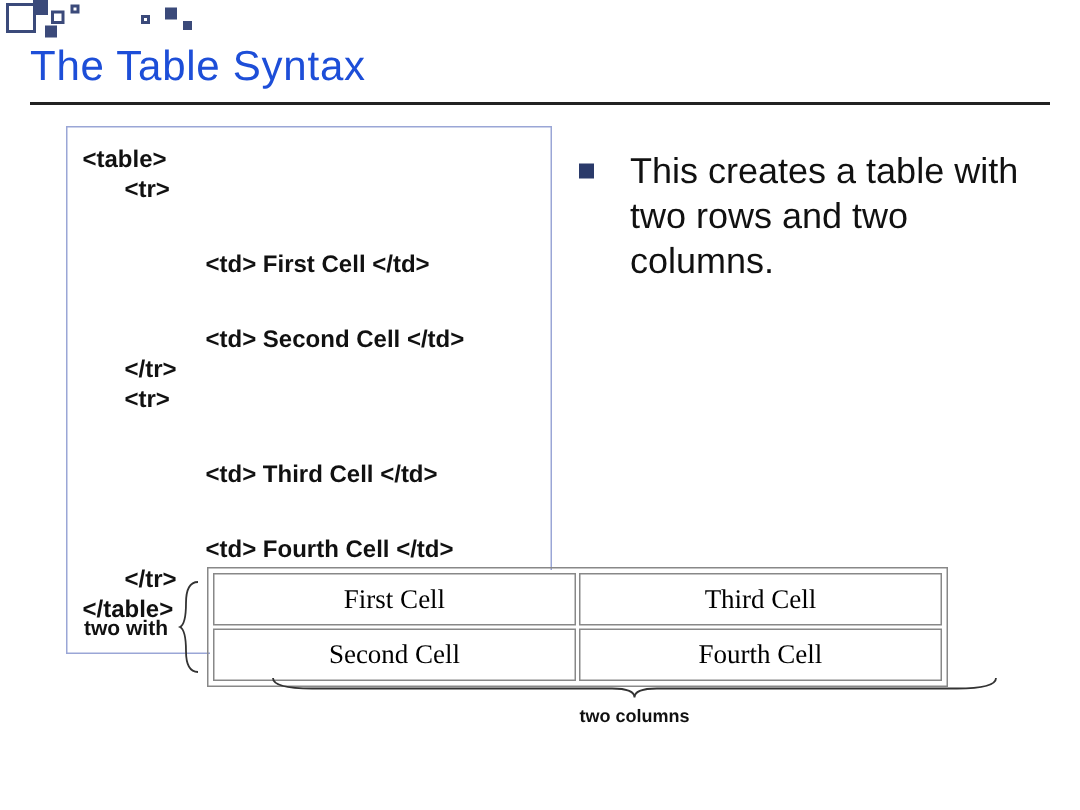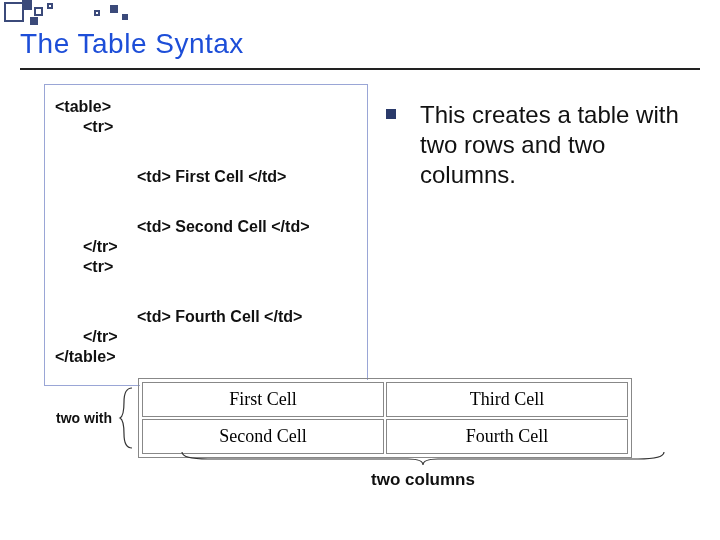--- a/index.html
+++ b/index.html
@@ -117,21 +117,21 @@
   }
   .brace-h-wrap {
     position: absolute;
     left: 178px;
     top: 450px;
     width: 490px;
     text-align: center;
   }
   .cols-label {
     font-family: Arial, Helvetica, sans-serif;
-    font-size: 17px;
+    font-size: 12px;
     font-weight: bold;
     color: #111;
     margin-top: 4px;
   }
   svg { display: block; }
 </style>
 </head>
 <body>
 
 <div class="deco">
@@ -151,20 +151,21 @@
 <hr class="hr">
 
 <div class="body-row">
   <div class="code-box">
     <div>&lt;table&gt;</div>
     <div class="ind1">&lt;tr&gt;</div>
     <div class="ind2">&lt;td&gt; First Cell &lt;/td&gt;</div>
     <div class="ind2">&lt;td&gt; Second Cell &lt;/td&gt;</div>
     <div class="ind1">&lt;/tr&gt;</div>
     <div class="ind1">&lt;tr&gt;</div>
+    <div class="ind2">&lt;td&gt; Third Cell &lt;/td&gt;</div>
     <div class="ind2">&lt;td&gt; Fourth Cell &lt;/td&gt;</div>
     <div class="ind1">&lt;/tr&gt;</div>
     <div>&lt;/table&gt;</div>
   </div>
 
   <div class="bullet-col">
     <div class="bullet-row">
       <span class="bullet-sq"></span>
       <span class="bullet-text">This creates a table with two rows and two columns.</span>
     </div>

